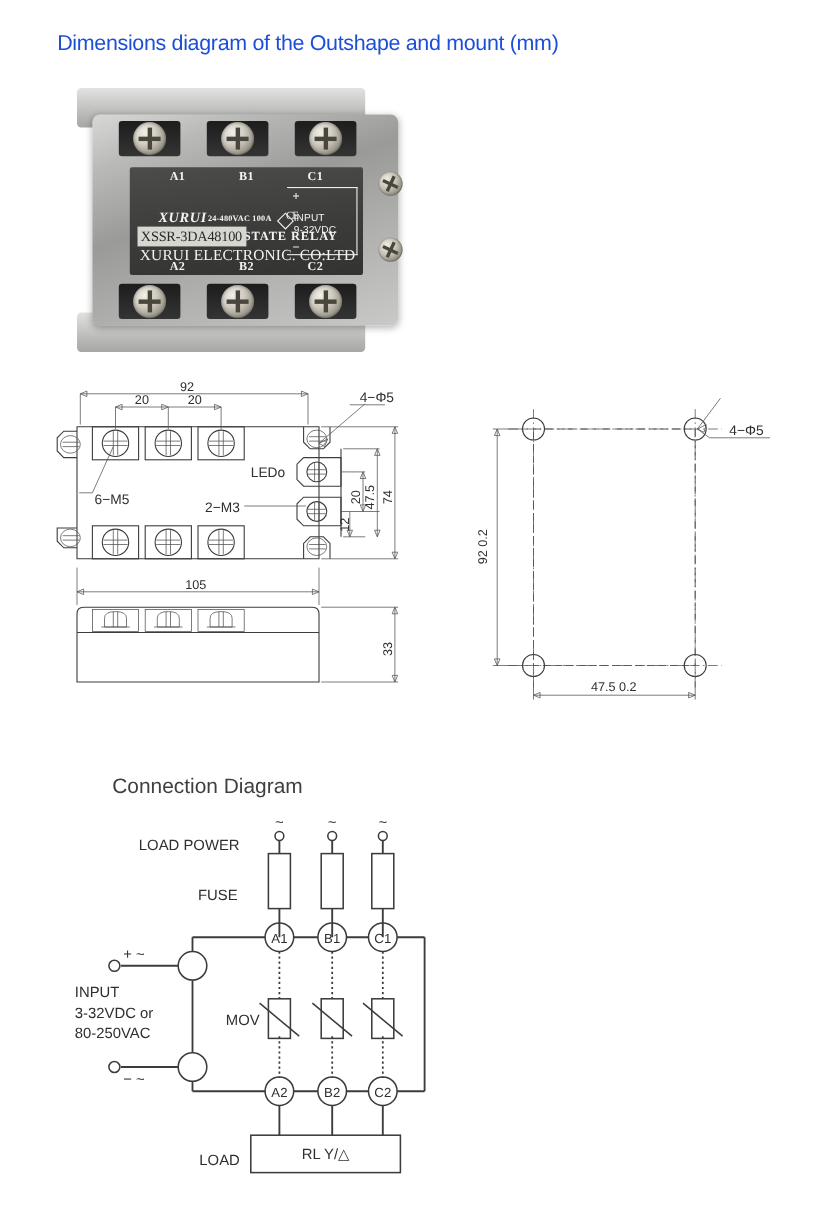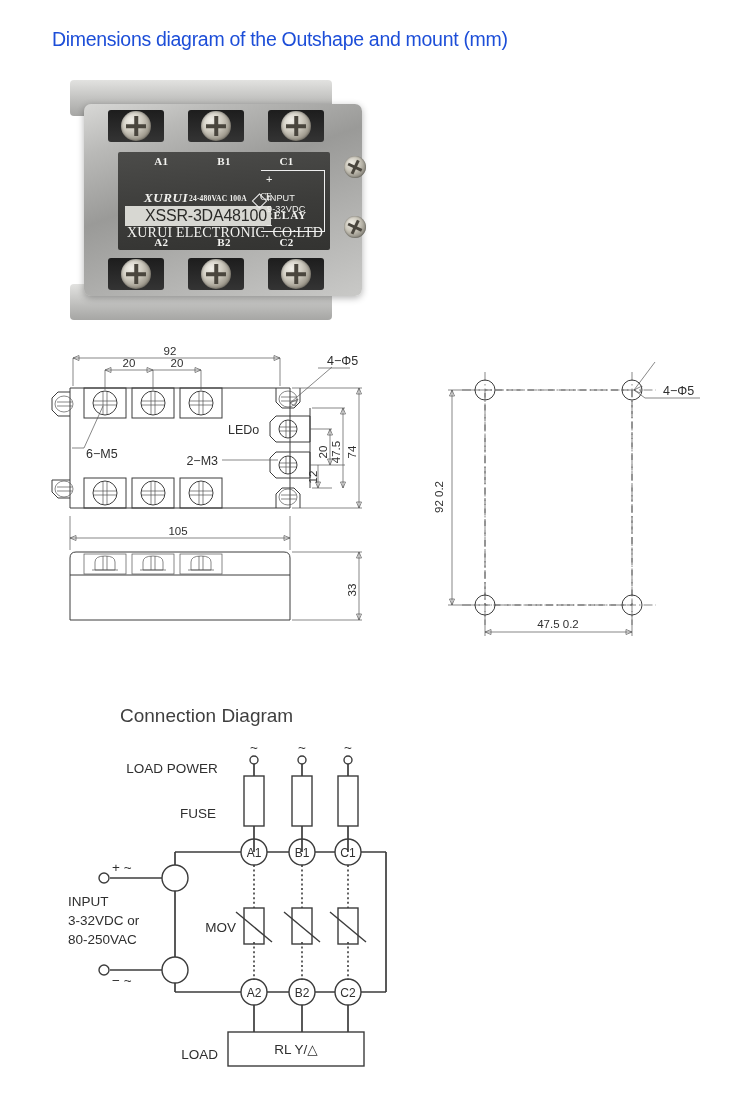--- a/index.html
+++ b/index.html
@@ -105,23 +105,23 @@
     font-size: 7.5px; font-weight: bold; letter-spacing: 0.2px; text-align: center;
   }
   .lp-ce {
     position: absolute; left: 142px; top: 39px;
     font-family: "Liberation Serif", serif;
     font-size: 10px; font-weight: 300; letter-spacing: -1px;
   }
   .lp-model {
     position: absolute; left: 7px; top: 54px;
     background: #d7d7d2; color: #2a2a28;
-    font-family: Liberation Sans, sans-serif;
-    font-size: 16px; letter-spacing: -0.2px;
-    padding: 1px 4px 1px 20px;
+    font-family: Liberation Serif, serif;
+    font-size: 13px; letter-spacing: -0.2px;
+    padding: 1px 4px 1px 3px;
   }
   .lp-company {
     position: absolute; left: 9px; top: 73px;
     font-family: "Liberation Serif", serif;
     font-size: 14px; letter-spacing: 0.2px;
   }
   .lp-input-box {
     position: absolute; right: 5px; top: 18px;
     width: 64px; height: 62px;
     border: 1.5px solid #eee; border-left: none;
@@ -155,21 +155,21 @@
   
   .drawings {
     position: absolute; left: 0; top: 340px;
     width: 750px; height: 330px;
   }
   .conn {
     position: absolute; left: 0; top: 680px;
     width: 750px; height: 400px;
   }
   .conn-title {
-    position: absolute; left: 120px; top: 705px;
+    position: absolute; left: 102px; top: 705px;
     font-size: 19px; color: #3f3f3f;
   }
   svg { display: block; }
   .ln   { stroke: #3c3c3c; stroke-width: 1; fill: none; }
   .ln2  { stroke: #3c3c3c; stroke-width: 1.4; fill: none; }
   .thin { stroke: #555; stroke-width: 0.7; fill: none; }
   .dash { stroke: #4a4a4a; stroke-width: 0.8; fill: none; stroke-dasharray: 7 3.5; }
   .dashdot { stroke: #555; stroke-width: 0.7; fill: none; stroke-dasharray: 9 3 1.5 3; }
   .dot  { stroke: #3c3c3c; stroke-width: 1.6; fill: none; stroke-dasharray: 2 2.6; }
   .wire { stroke: #3c3c3c; stroke-width: 1.7; fill: none; }

